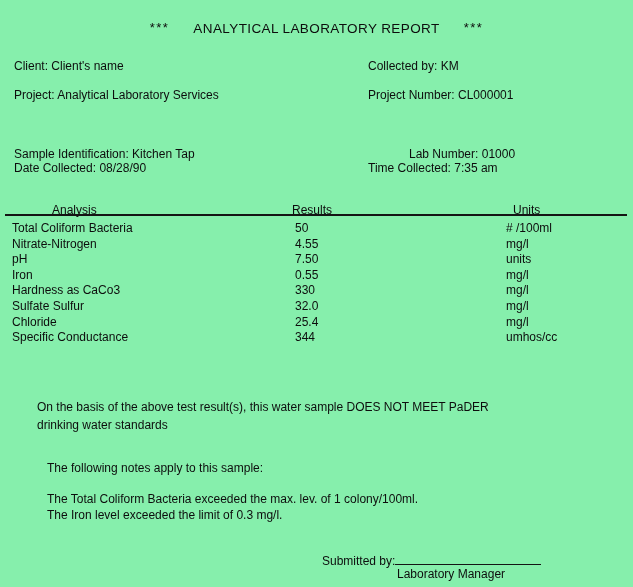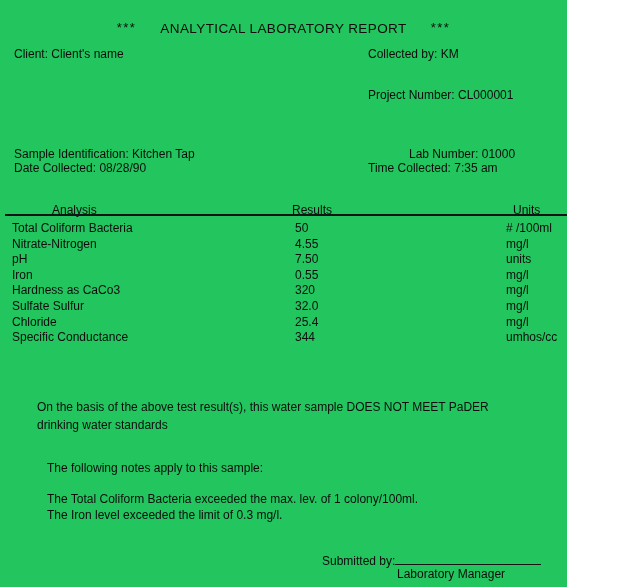--- a/index.html
+++ b/index.html
@@ -2,23 +2,23 @@
 <html><head>
 <meta charset="utf-8">
 <style>
   html, body {
     margin: 0;
     padding: 0;
     background: #ffffff;
   }
   .page {
     position: relative;
-    width: 567px;
+    width: 633px;
     height: 587px;
-    background: #22c55e;
+    background: #86efac;
     font-family: "Liberation Sans", sans-serif;
     font-size: 12px;
     color: #0d0d0d;
     overflow: hidden;
   }
   .title-row {
     position: absolute;
     top: 21px;
     left: 0;
     width: 100%;
@@ -32,21 +32,21 @@
     margin: 0 24px;
     position: relative;
     top: -1px;
     font-size: 13px;
     letter-spacing: 1.5px;
   }
   .info-item { position: absolute; white-space: nowrap; }
   .info-l { left: 14px; }
   .info-r { left: 368px; }
   .info-r.shift { left: 372px; margin-left: 37px; }
-  .row0 { top: 47px; }
+  .row0 { top: 59px; }
   .row1 { top: 88px; }
   .row2 { top: 118px; margin-top: 43px; }
   .row3 { top: 147px; }
 
   .th { position: absolute; top: 203px; white-space: nowrap; }
   .th-analysis { left: 52px; }
   .th-results  { left: 292px; }
   .th-units    { left: 513px; }
 
   .rule {
@@ -118,20 +118,21 @@
 
 <div class="page">
 
   <div class="title-row">
     <span class="title-star">***</span><span>ANALYTICAL LABORATORY REPORT</span><span class="title-star">***</span>
   </div>
 
   <div class="info-item info-l row0">Client: Client's name</div>
   <div class="info-item info-r row0">Collected by: KM</div>
 
+  <div class="info-item info-l row1">Project: Analytical Laboratory Services</div>
   <div class="info-item info-r row1">Project Number: CL000001</div>
 
   <div class="info-item info-l row2">Date Collected: 08/28/90</div>
   <div class="info-item info-r row2">Time Collected: 7:35 am</div>
 
   <div class="info-item info-l row3">Sample Identification: Kitchen Tap</div>
   <div class="info-item info-r shift row3">Lab Number: 01000</div>
 
   <div class="th th-analysis">Analysis</div>
   <div class="th th-results">Results</div>
@@ -155,21 +156,21 @@
       <span class="c-r">7.50</span>
       <span class="c-u">units</span>
     </div>
     <div class="t-row">
       <span class="c-a">Iron</span>
       <span class="c-r">0.55</span>
       <span class="c-u">mg/l</span>
     </div>
     <div class="t-row">
       <span class="c-a">Hardness as CaCo3</span>
-      <span class="c-r">320</span>
+      <span class="c-r">330</span>
       <span class="c-u">mg/l</span>
     </div>
     <div class="t-row">
       <span class="c-a">Sulfate Sulfur</span>
       <span class="c-r">32.0</span>
       <span class="c-u">mg/l</span>
     </div>
     <div class="t-row">
       <span class="c-a">Chloride</span>
       <span class="c-r">25.4</span>

